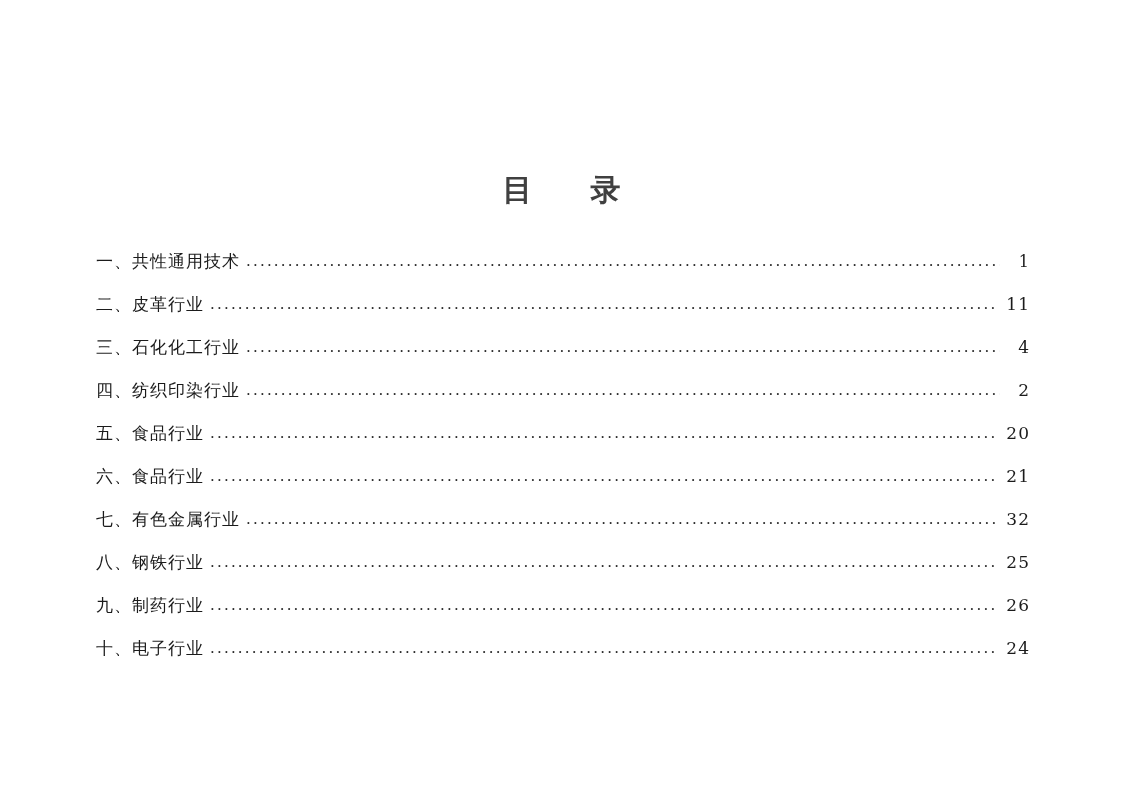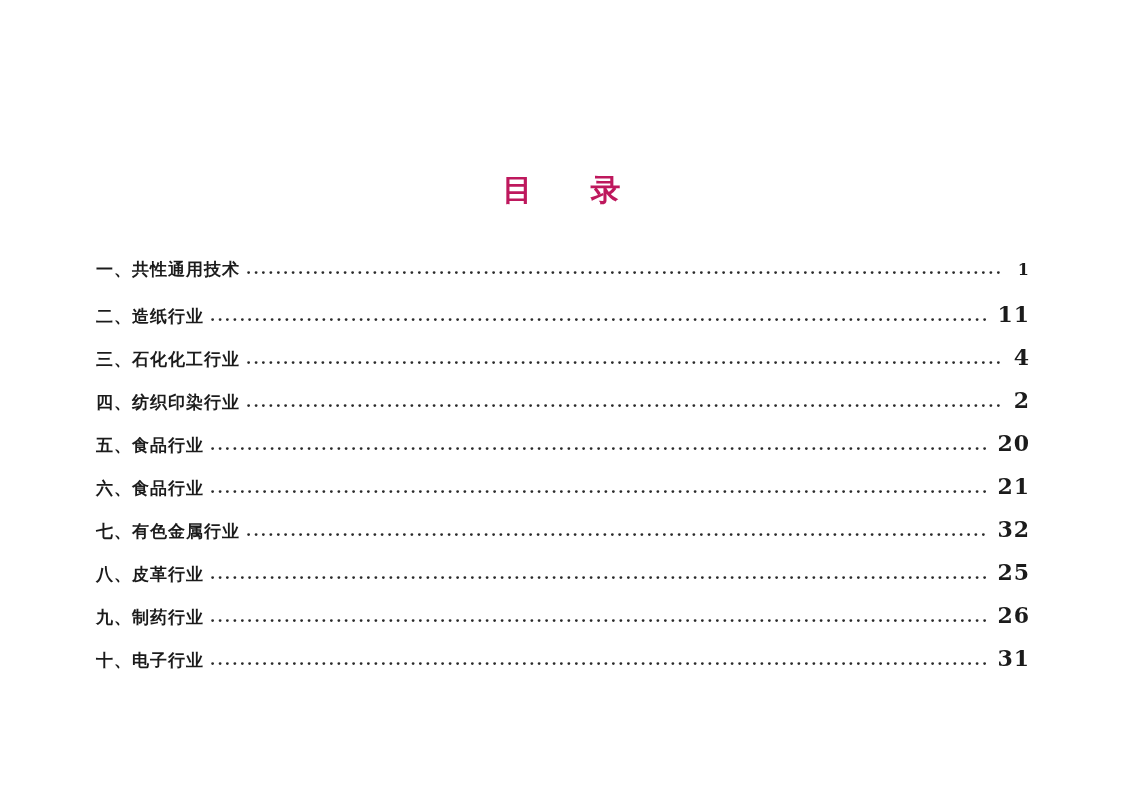--- a/index.html
+++ b/index.html
@@ -21,28 +21,27 @@
     position: absolute;
     top: 170px;
     left: 0;
     width: 1123px;
     text-align: center;
     font-family: "DejaVu Serif", "Liberation Serif", serif;
     font-weight: bold;
     font-size: 30px;
     letter-spacing: 14px;
     text-indent: 14px;
-    color: #be185d;
+    color: #404040;
   }
   .toc {
     position: absolute;
-    top: 258px;
+    top: 250px;
     left: 96px;
     width: 934px;
-    font-weight: bold;
   }
   .toc-entry {
     display: flex;
     align-items: baseline;
     width: 100%;
     height: 43px;
     font-size: 17px;
     color: #1b1b1b;
     letter-spacing: 1px;
   }
@@ -58,21 +57,21 @@
     font-size: 15px;
     color: #2a2a2a;
     letter-spacing: 2.2px;
     transform: translateY(-1px);
   }
   .toc-entry .page-num {
     flex: 0 0 auto;
     padding-left: 8px;
     text-align: right;
     min-width: 22px;
-    font-size: 22px;
+    font-size: 17px;
   }
   
   .toc-entry.first .page-num {
     font-size: 16px;
   }
 </style>
 </head>
 <body>
 
 <div class="page">
@@ -81,21 +80,21 @@
 
   <div class="toc">
 
     <div class="toc-entry first">
       <span class="label">一、共性通用技术</span>
       <span class="leader">........................................................................................................................................................</span>
       <span class="page-num">1</span>
     </div>
 
     <div class="toc-entry">
-      <span class="label">二、造纸行业</span>
+      <span class="label">二、皮革行业</span>
       <span class="leader">........................................................................................................................................................</span>
       <span class="page-num">11</span>
     </div>
 
     <div class="toc-entry">
       <span class="label">三、石化化工行业</span>
       <span class="leader">........................................................................................................................................................</span>
       <span class="page-num">4</span>
     </div>
 
@@ -117,31 +116,31 @@
       <span class="page-num">21</span>
     </div>
 
     <div class="toc-entry">
       <span class="label">七、有色金属行业</span>
       <span class="leader">........................................................................................................................................................</span>
       <span class="page-num">32</span>
     </div>
 
     <div class="toc-entry">
-      <span class="label">八、皮革行业</span>
+      <span class="label">八、钢铁行业</span>
       <span class="leader">........................................................................................................................................................</span>
       <span class="page-num">25</span>
     </div>
 
     <div class="toc-entry">
       <span class="label">九、制药行业</span>
       <span class="leader">........................................................................................................................................................</span>
       <span class="page-num">26</span>
     </div>
 
     <div class="toc-entry">
       <span class="label">十、电子行业</span>
       <span class="leader">........................................................................................................................................................</span>
-      <span class="page-num">31</span>
+      <span class="page-num">24</span>
     </div>
 
   </div>
 </div>
 
 </body></html>

